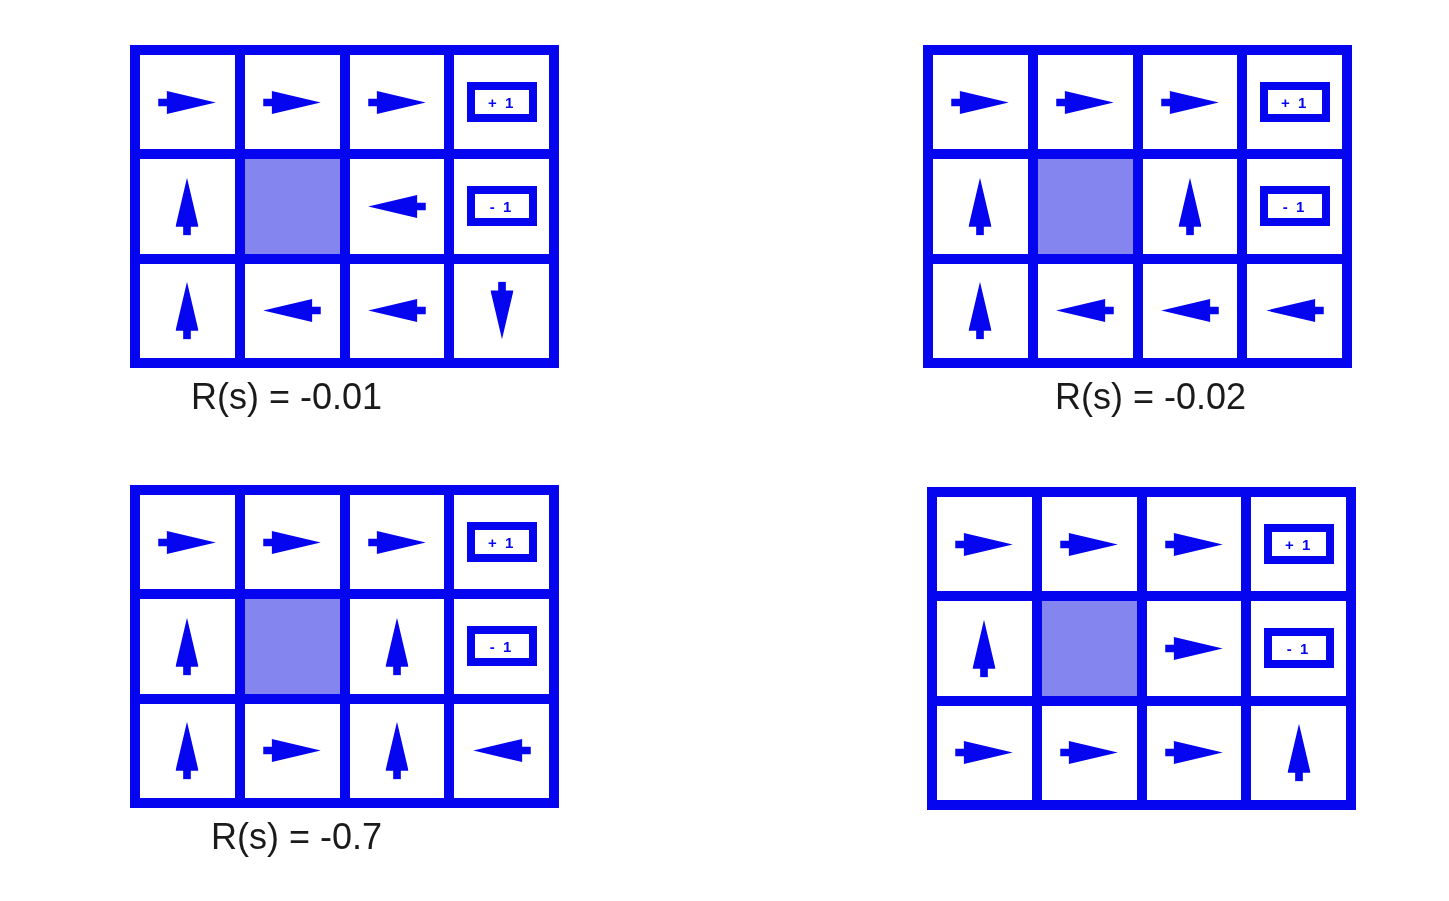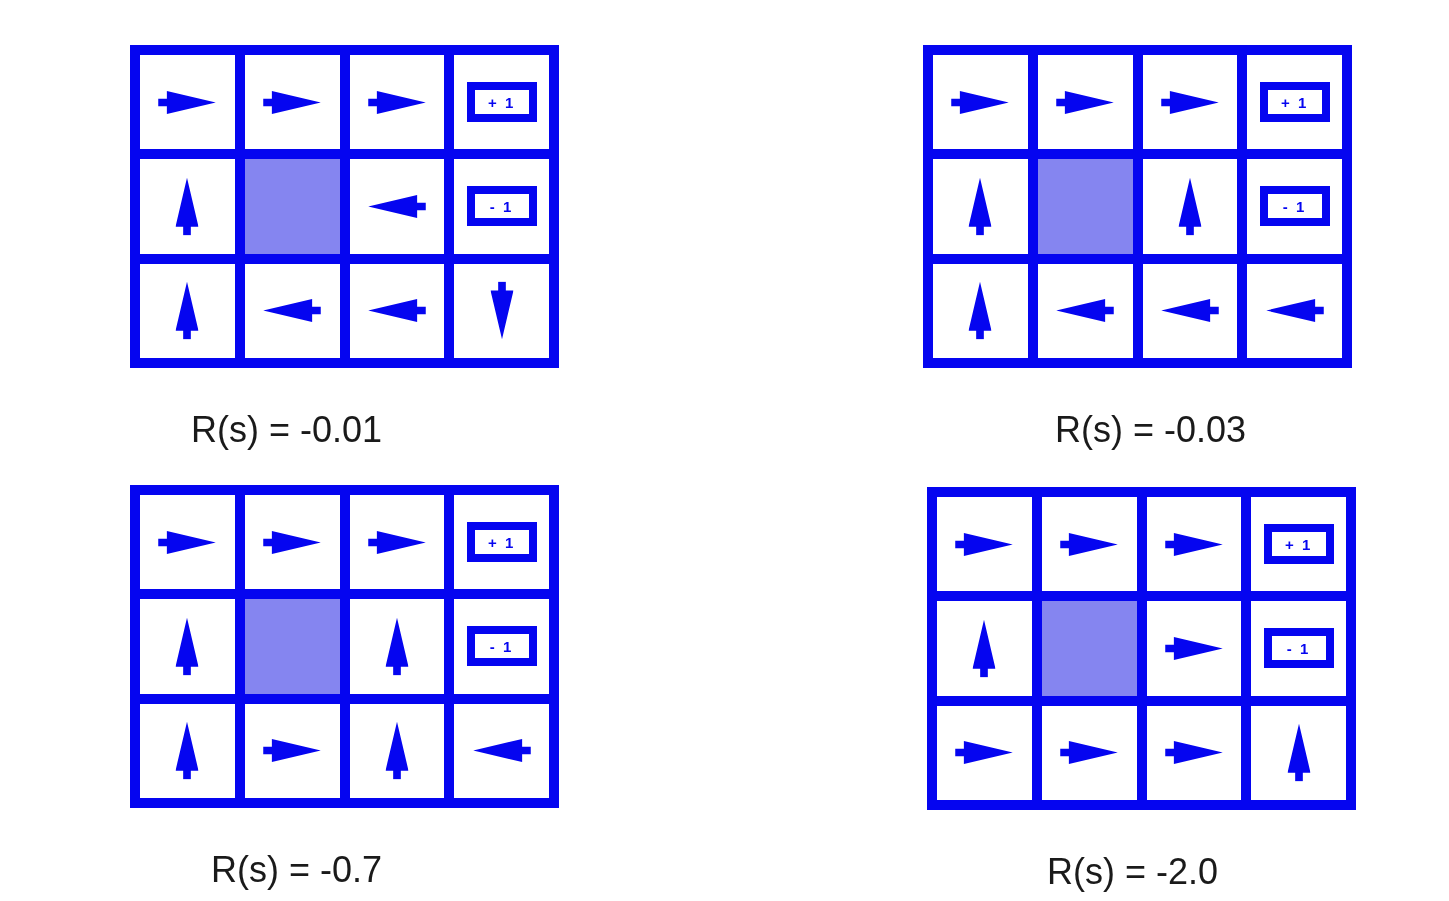--- a/index.html
+++ b/index.html
@@ -54,21 +54,21 @@
   .terminal-label {
     color: var(--blue);
     font-weight: bold;
     font-size: 15px;
     letter-spacing: 2px;
     white-space: pre;
     line-height: 1;
   }
 
   .caption {
-    margin-top: 41px;
+    margin-top: 8px;
     text-align: center;
     font-size: 36px;
     color: var(--caption);
     white-space: nowrap;
   }
   .panel-0 .caption { transform: translateX(-58px); }
   .panel-1 .caption { transform: translateX(13px); }
   .panel-2 .caption { transform: translateX(-48px); }
   .panel-3 .caption { transform: translateX(-9px); }
 </style>
@@ -189,21 +189,21 @@
           <svg viewBox="0 0 60 24" class="arrow arrow-left">
             <polygon points="9,0 60,12 9,24 9,16 0,16 0,8 9,8"></polygon>
           </svg>
         </div>
         <div class="cell">
           <svg viewBox="0 0 60 24" class="arrow arrow-left">
             <polygon points="9,0 60,12 9,24 9,16 0,16 0,8 9,8"></polygon>
           </svg>
         </div>
       </div>
-    <div class="caption">R(s) = -0.03</div>
+    <div class="caption">R(s) = -0.02</div>
   </div>
   <div class="panel panel-2">
     <div class="grid">
         <div class="cell">
           <svg viewBox="0 0 60 24" class="arrow arrow-right">
             <polygon points="9,0 60,12 9,24 9,16 0,16 0,8 9,8"></polygon>
           </svg>
         </div>
         <div class="cell">
           <svg viewBox="0 0 60 24" class="arrow arrow-right">
@@ -311,15 +311,14 @@
           <svg viewBox="0 0 60 24" class="arrow arrow-right">
             <polygon points="9,0 60,12 9,24 9,16 0,16 0,8 9,8"></polygon>
           </svg>
         </div>
         <div class="cell">
           <svg viewBox="0 0 60 24" class="arrow arrow-up">
             <polygon points="9,0 60,12 9,24 9,16 0,16 0,8 9,8"></polygon>
           </svg>
         </div>
       </div>
-    <div class="caption">R(s) = -2.0</div>
   </div>
 </div>
 
 </body></html>

